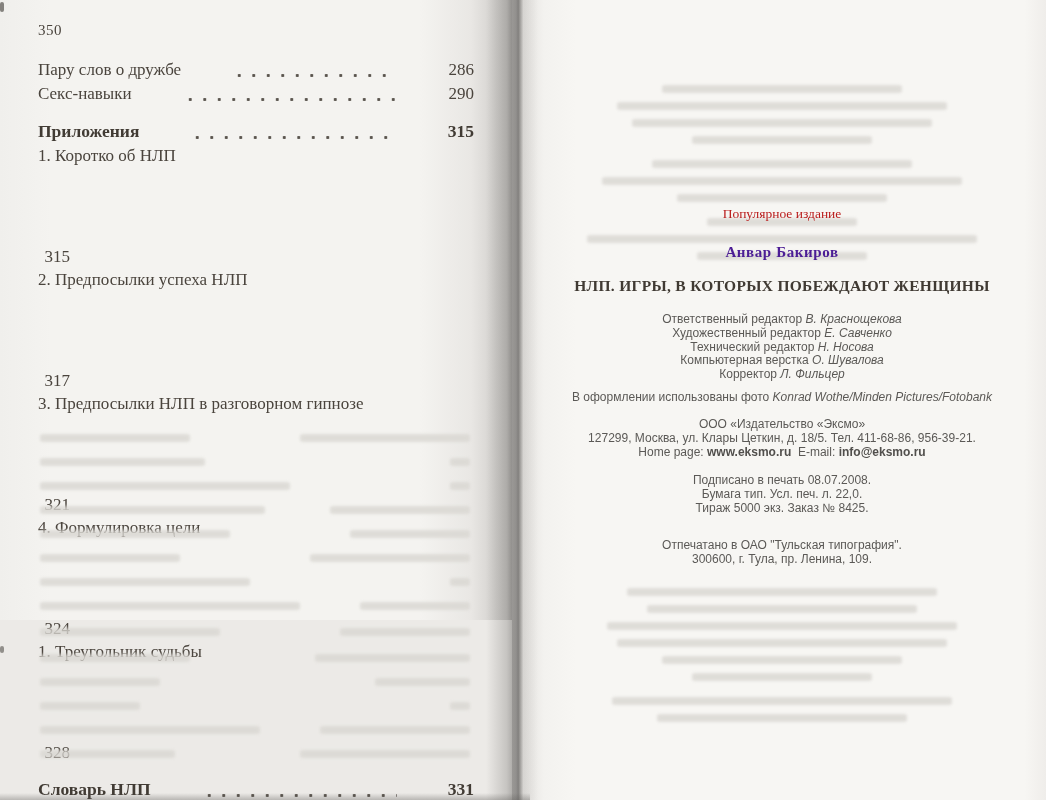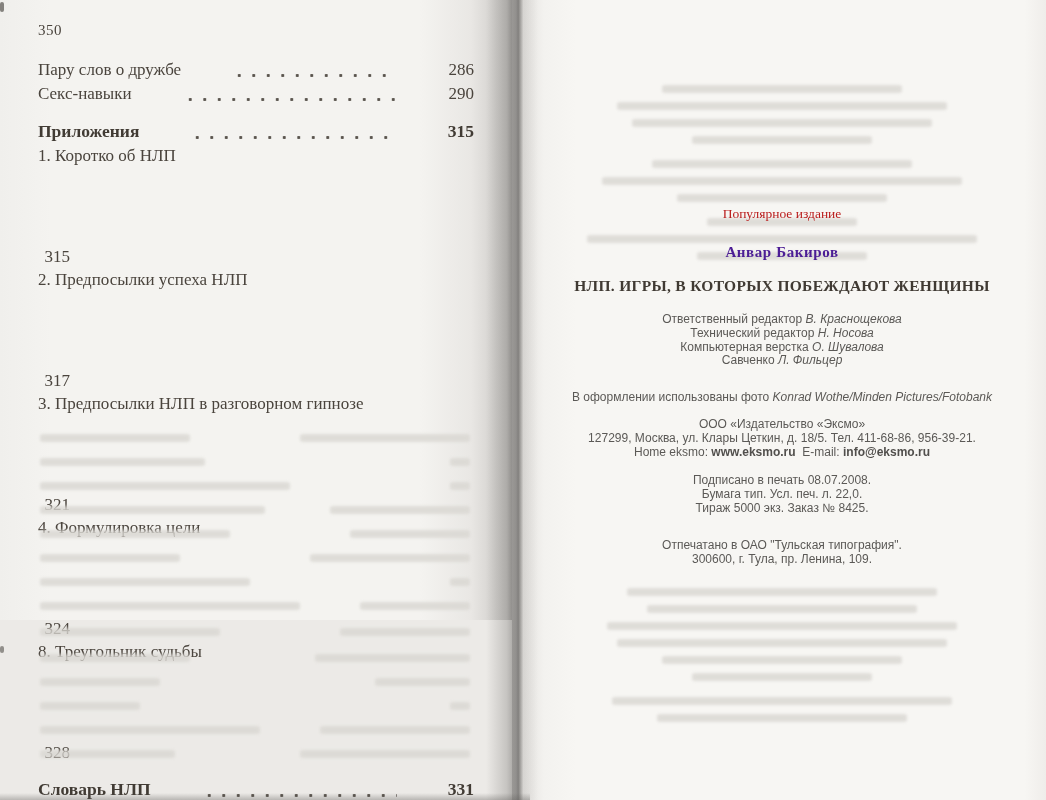--- a/index.html
+++ b/index.html
@@ -102,21 +102,21 @@
       <span class="lbl">3. Предпосылки НЛП в разговорном гипнозе</span>
       <span class="leader"></span>
       <span class="pg">321</span>
     </div>
     <div class="trow item">
       <span class="lbl">4. Формулировка цели</span>
       <span class="leader"></span>
       <span class="pg">324</span>
     </div>
     <div class="trow item">
-      <span class="lbl">8. Треугольник судьбы</span>
+      <span class="lbl">1. Треугольник судьбы</span>
       <span class="leader"></span>
       <span class="pg">328</span>
     </div>
 
     <div class="trow bold mt-m">
       <span class="lbl">Словарь НЛП</span>
       <span class="leader"></span>
       <span class="pg">331</span>
     </div>
     <div class="trow bold mt-m">
@@ -222,43 +222,47 @@
   <div class="c-block author">Анвар Бакиров</div>
 
   <div class="c-block booktitle">НЛП. ИГРЫ, В КОТОРЫХ ПОБЕЖДАЮТ ЖЕНЩИНЫ</div>
 
   <div class="c-block credits sans">
     <div>
       <span>Ответственный редактор</span>
       <i>В. Краснощекова</i>
     </div>
     <div>
+      <span>Художественный редактор</span>
+      <i>Е. Савченко</i>
+    </div>
+    <div>
       <span>Технический редактор</span>
       <i>Н. Носова</i>
     </div>
     <div>
       <span>Компьютерная верстка</span>
       <i>О. Шувалова</i>
     </div>
     <div>
-      <span>Савченко</span>
+      <span>Корректор</span>
       <i>Л. Фильцер</i>
     </div>
   </div>
 
   <div class="c-block photo sans">
     <span>В оформлении использованы фото</span>
     <i>Konrad Wothe/Minden Pictures/Fotobank</i>
   </div>
 
   <div class="c-block publisher sans">
     <div>ООО «Издательство «Эксмо»</div>
     <div>127299, Москва, ул. Клары Цеткин, д. 18/5. Тел. 411-68-86, 956-39-21.</div>
     <div>
-      <span>Home eksmo:</span>
+      <span>Home page:</span>
       <span class="b">www.eksmo.ru</span>&nbsp;
       <span>E-mail:</span>
       <span class="b">info@eksmo.ru</span>
     </div>
   </div>
 
   <div class="c-block printinfo sans">
     <div>Подписано в печать 08.07.2008.</div>
     <div>Бумага тип. Усл. печ. л. 22,0.</div>
     <div>Тираж 5000 экз.  Заказ  № 8425.</div>

